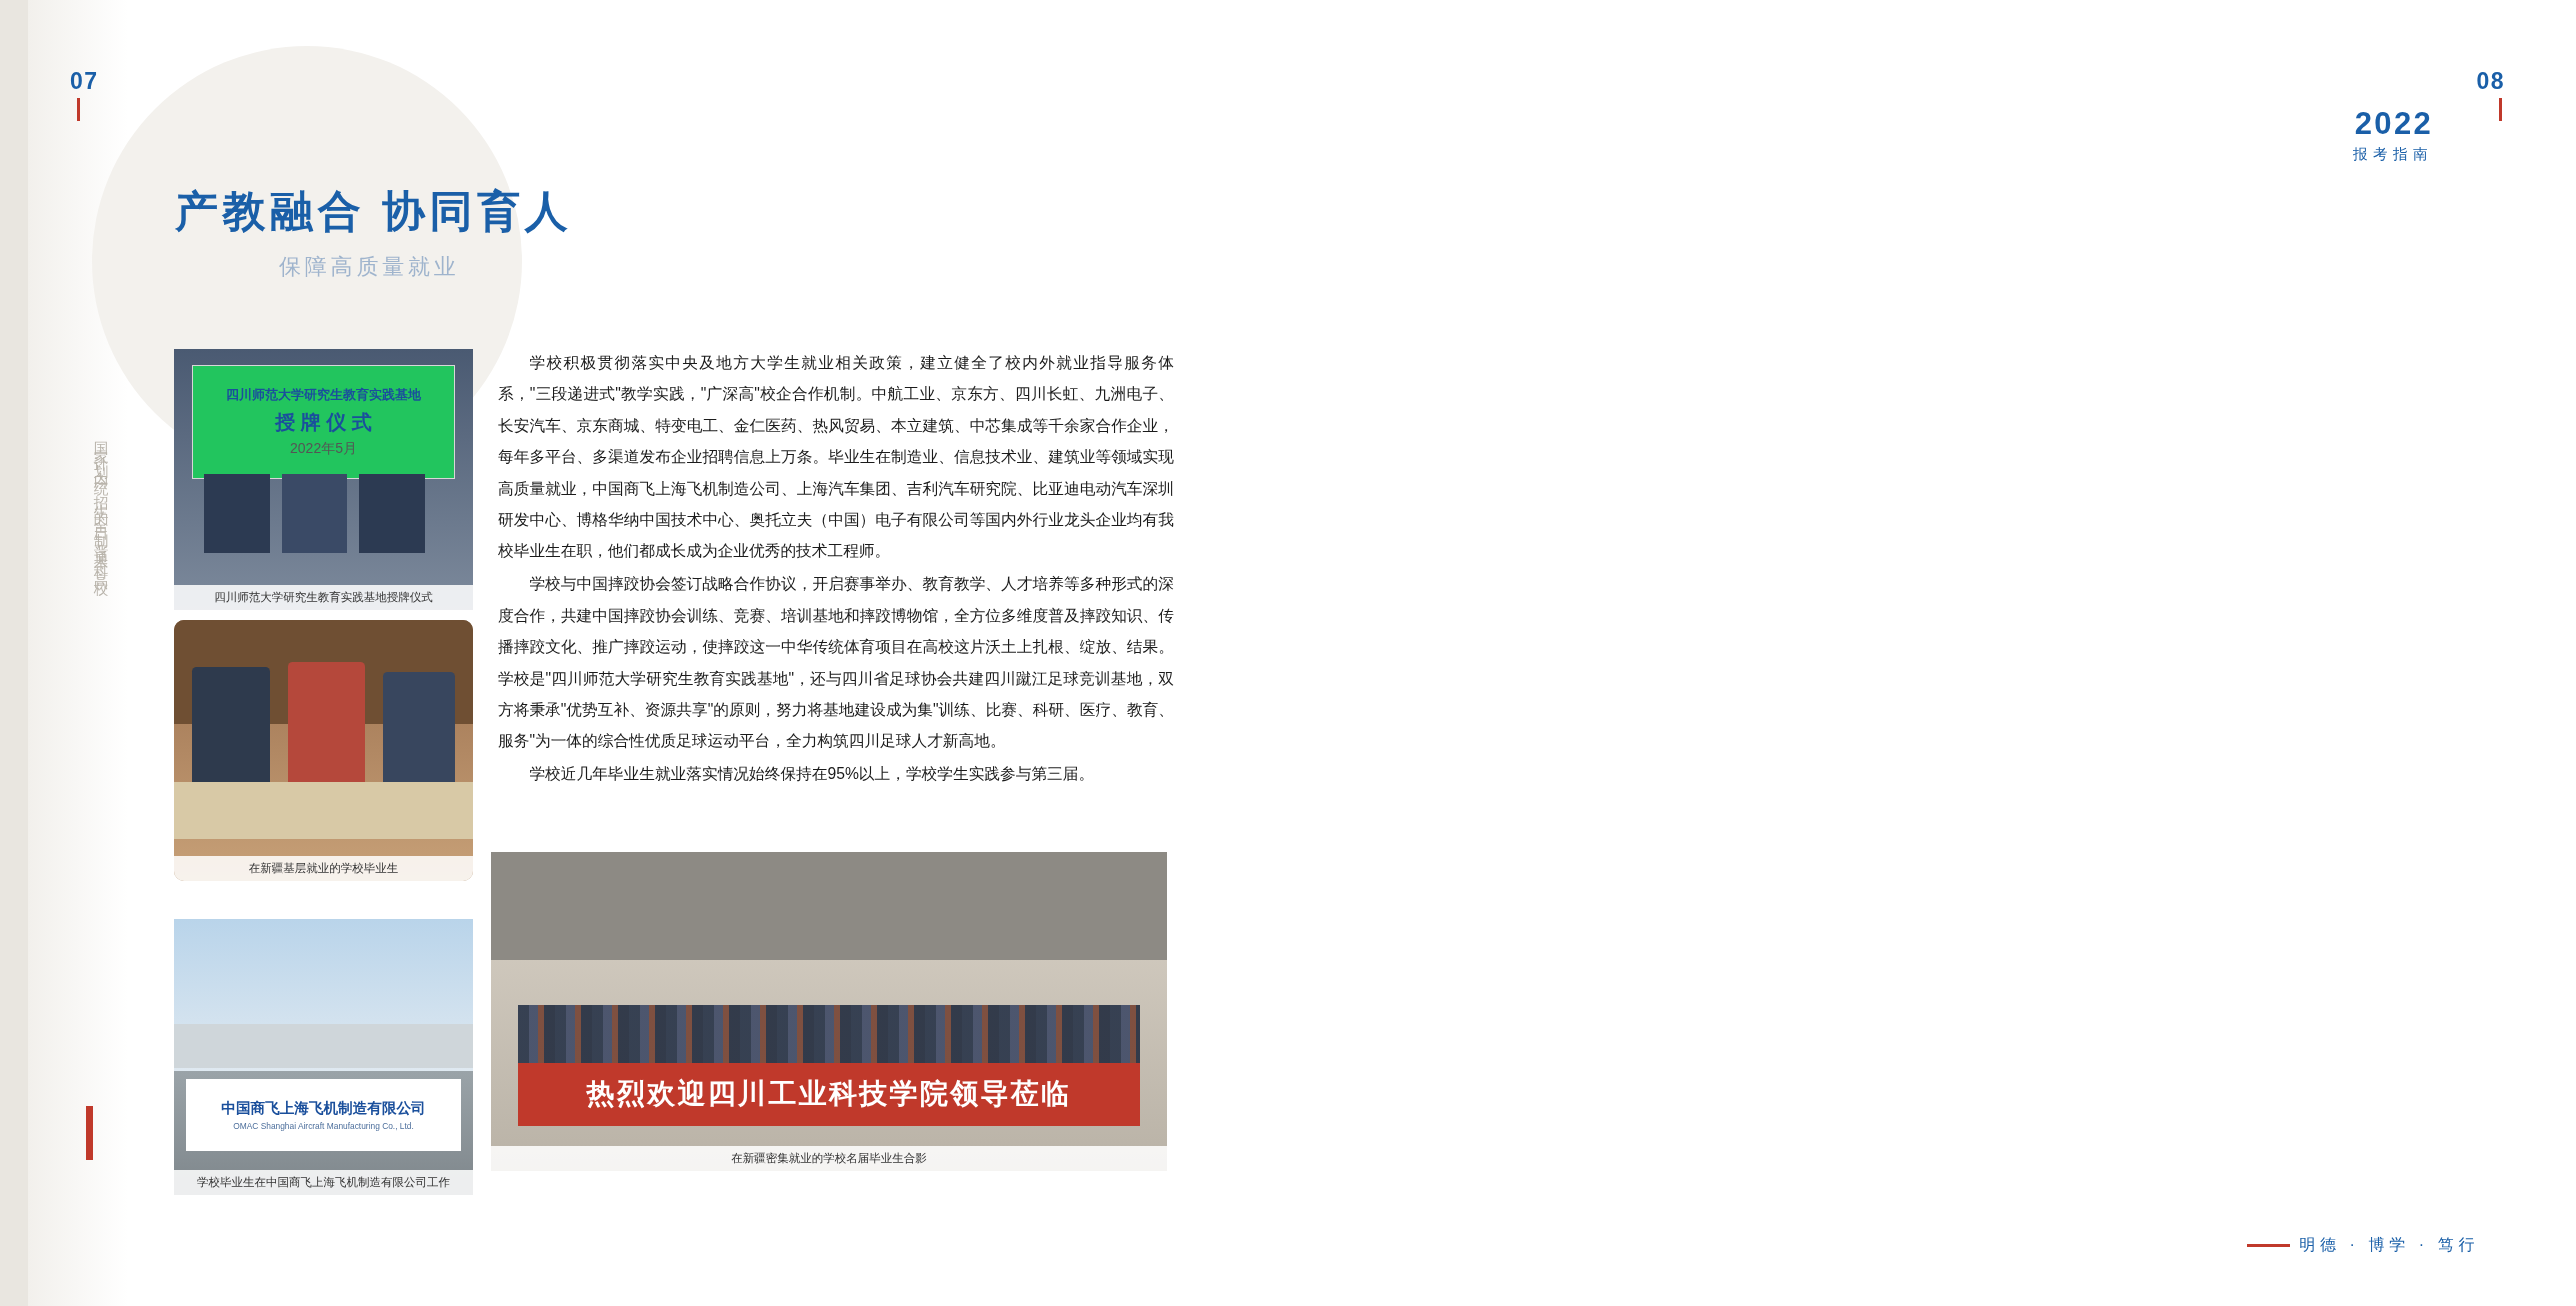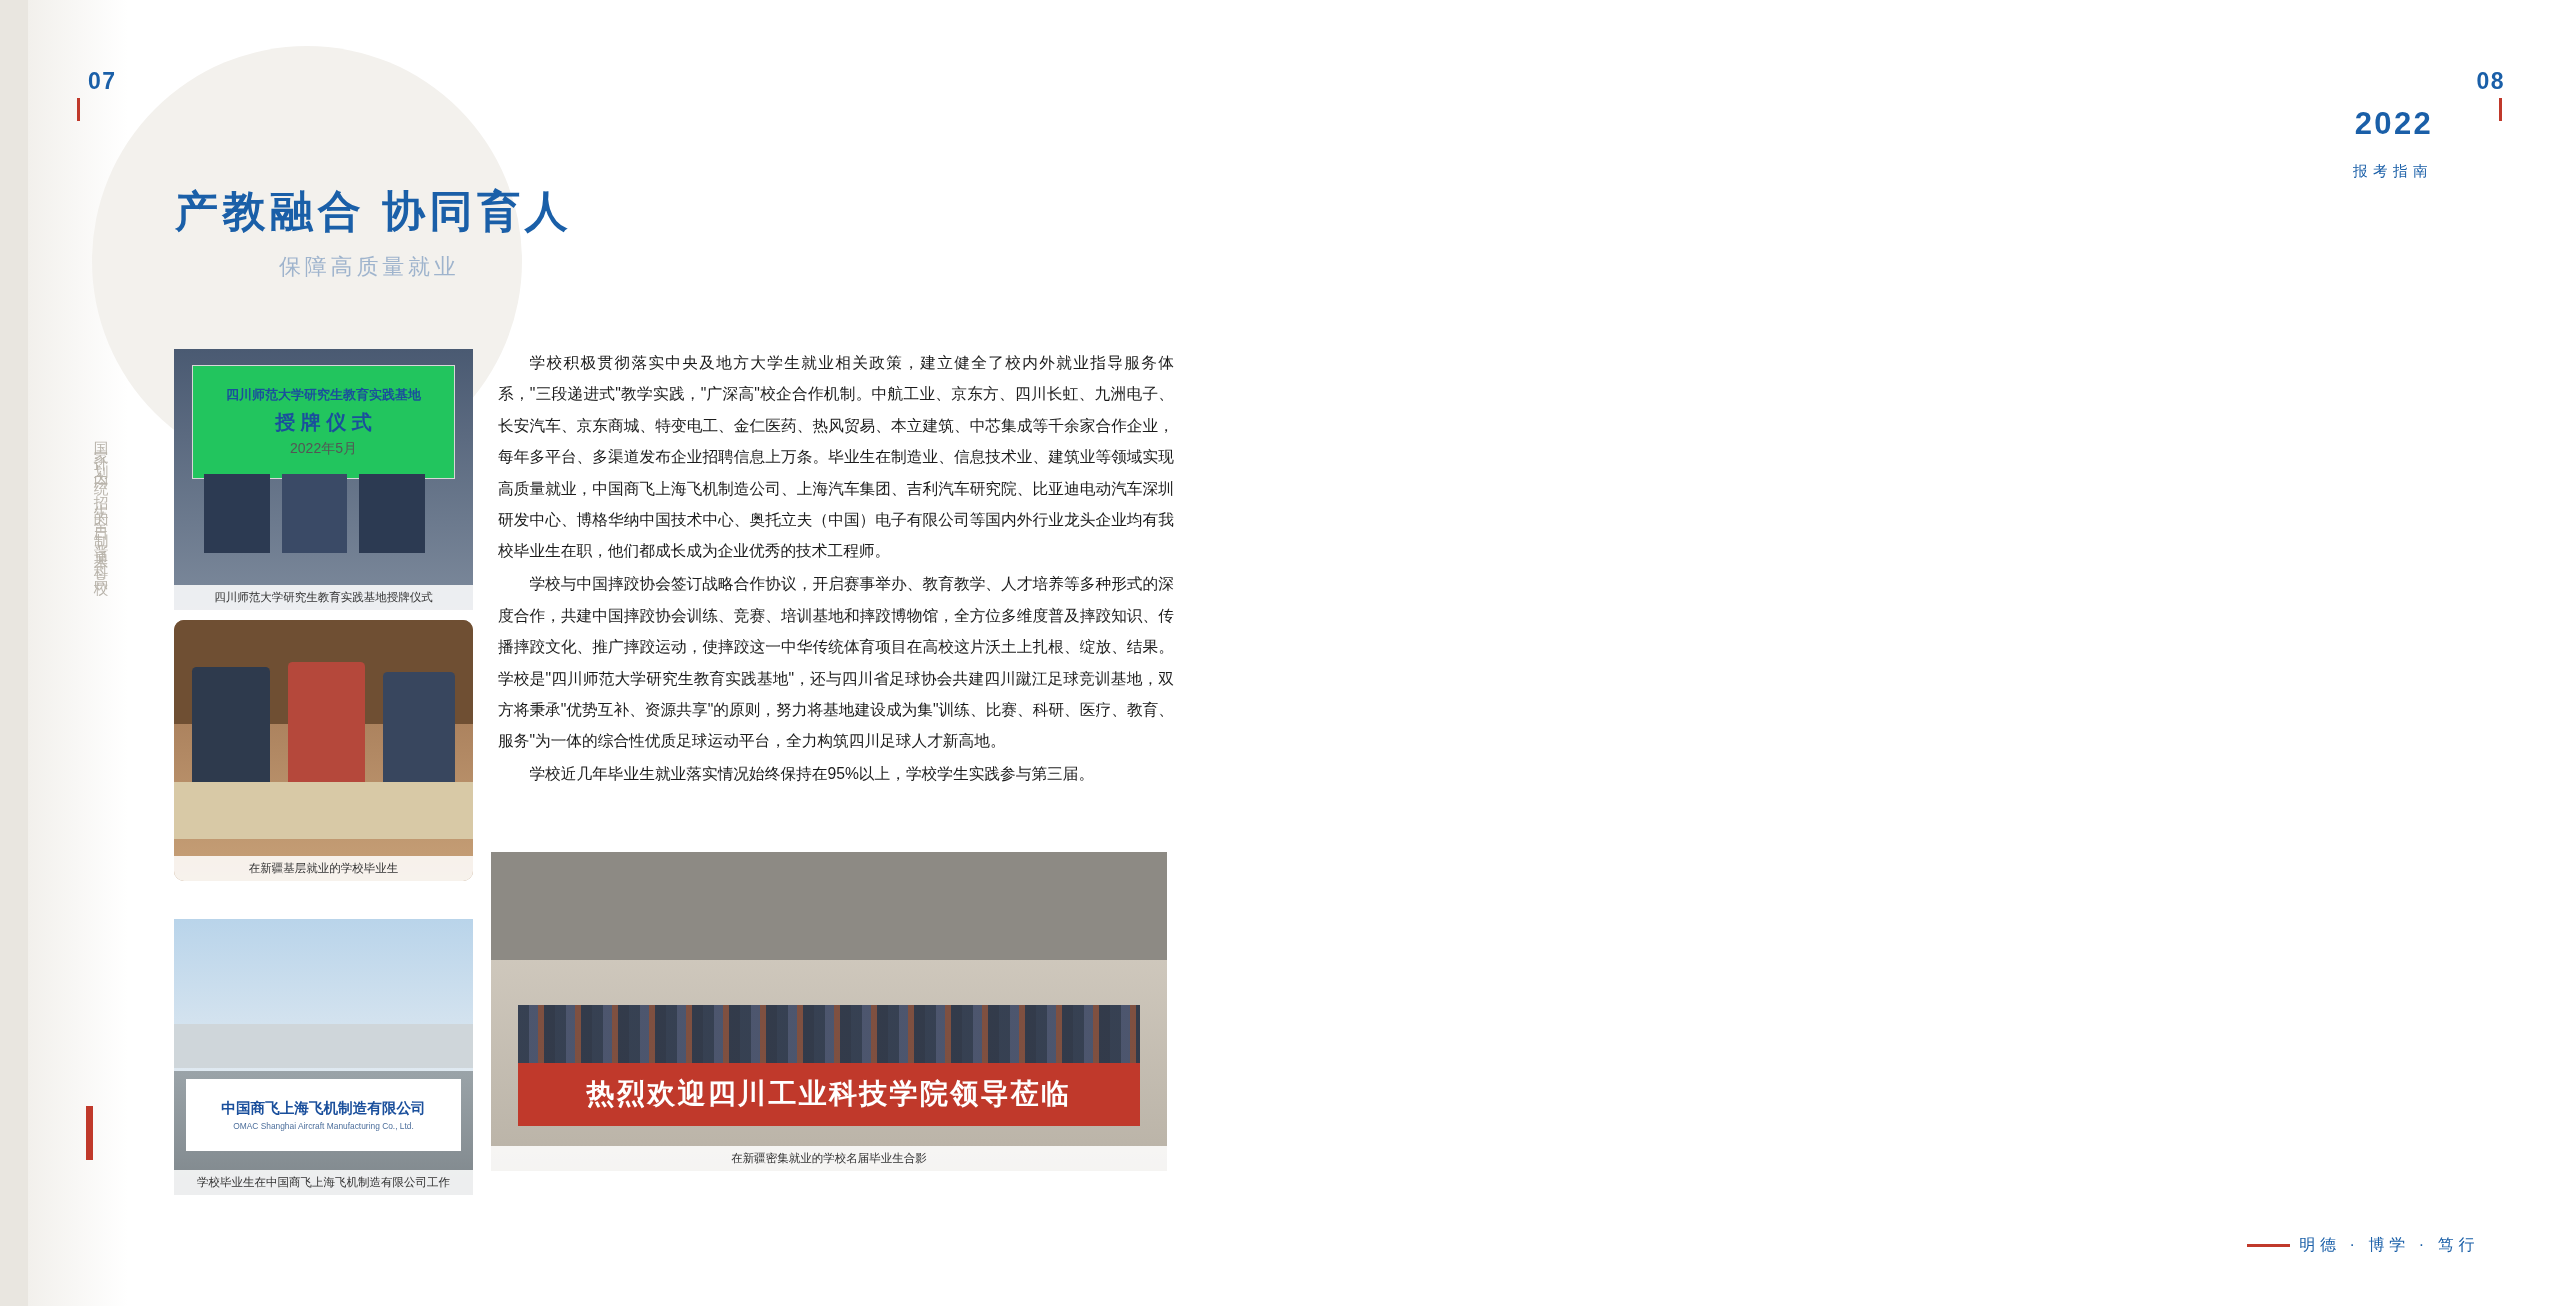--- a/index.html
+++ b/index.html
@@ -16,21 +16,21 @@
   .left-edge-band { position: absolute; left: 0; top: 0; width: 28px; height: 1306px; background: #e9e6e0; }
   .left-grey-wash {
     position: absolute; left: 28px; top: 0; width: 100px; height: 1306px;
     background: linear-gradient(to right,#f2f0ec,#ffffff);
   }
   .big-circle {
     position: absolute; left: 92px; top: 46px; width: 430px; height: 430px;
     border-radius: 50%; background: #f3f1ed;
   }
   .pagenum-left {
-    position: absolute; left: 88px; top: 68px;
+    position: absolute; left: 70px; top: 68px;
     font-size: 23px; color: #1a5fa8; letter-spacing: 1.5px; font-weight: 700;
   }
   .pagenum-left-bar {
     position: absolute; left: 77px; top: 98px; width: 3.1px; height: 23px; background: #c0392b;
   }
   .vert-text {
     position: absolute; left: 91px; top: 430px;
     writing-mode: vertical-rl; font-size: 14.6px; color: #b9b4ab; letter-spacing: 7.7px;
   }
   .red-tick { position: absolute; left: 86px; top: 1106px; width: 7px; height: 54px; background: #c0392b; }
@@ -106,21 +106,21 @@
   
   .pagenum-right {
     position: absolute; right: 71px; top: 68px;
     font-size: 23px; color: #1a5fa8; letter-spacing: 1.5px; font-weight: 700;
   }
   .pagenum-right-bar { position: absolute; right: 74px; top: 98px; width: 3.1px; height: 23px; background: #c0392b; }
   .logo2022 {
     position: absolute; right: 143px; top: 106px; text-align: right;
   }
   .logo2022 .yr { font-size: 31px; color: #1a5fa8; letter-spacing: 2.3px; font-weight: 700; }
-  .logo2022 .bk { font-size: 14.6px; color: #1a5fa8; letter-spacing: 5.4px; margin-top: 20px; }
+  .logo2022 .bk { font-size: 14.6px; color: #1a5fa8; letter-spacing: 5.4px; margin-top: 3px; }
 
   .motto { position: absolute; right: 97px; top: 1235px; display: flex; align-items: center; gap: 9.2px; }
   .motto .line { width: 43px; height: 3.1px; background: #c0392b; }
   .motto .txt { font-size: 16px; color: #1a5fa8; letter-spacing: 4.6px; }
 
   
   .sky { position:absolute; left:0; right:0; top:0; height:55%; background: linear-gradient(#b9d4ea,#dfe9f1); }
   .ground { position:absolute; left:0; right:0; bottom:0; height:45%; background: linear-gradient(#8b8d86,#6d7069); }
   .redbanner { position:absolute; background:#c0392b; color:#fff; display:flex; align-items:center; justify-content:center; font-weight:700; }
   .people { position:absolute; bottom:18%; left:4%; right:4%; height:34%;

